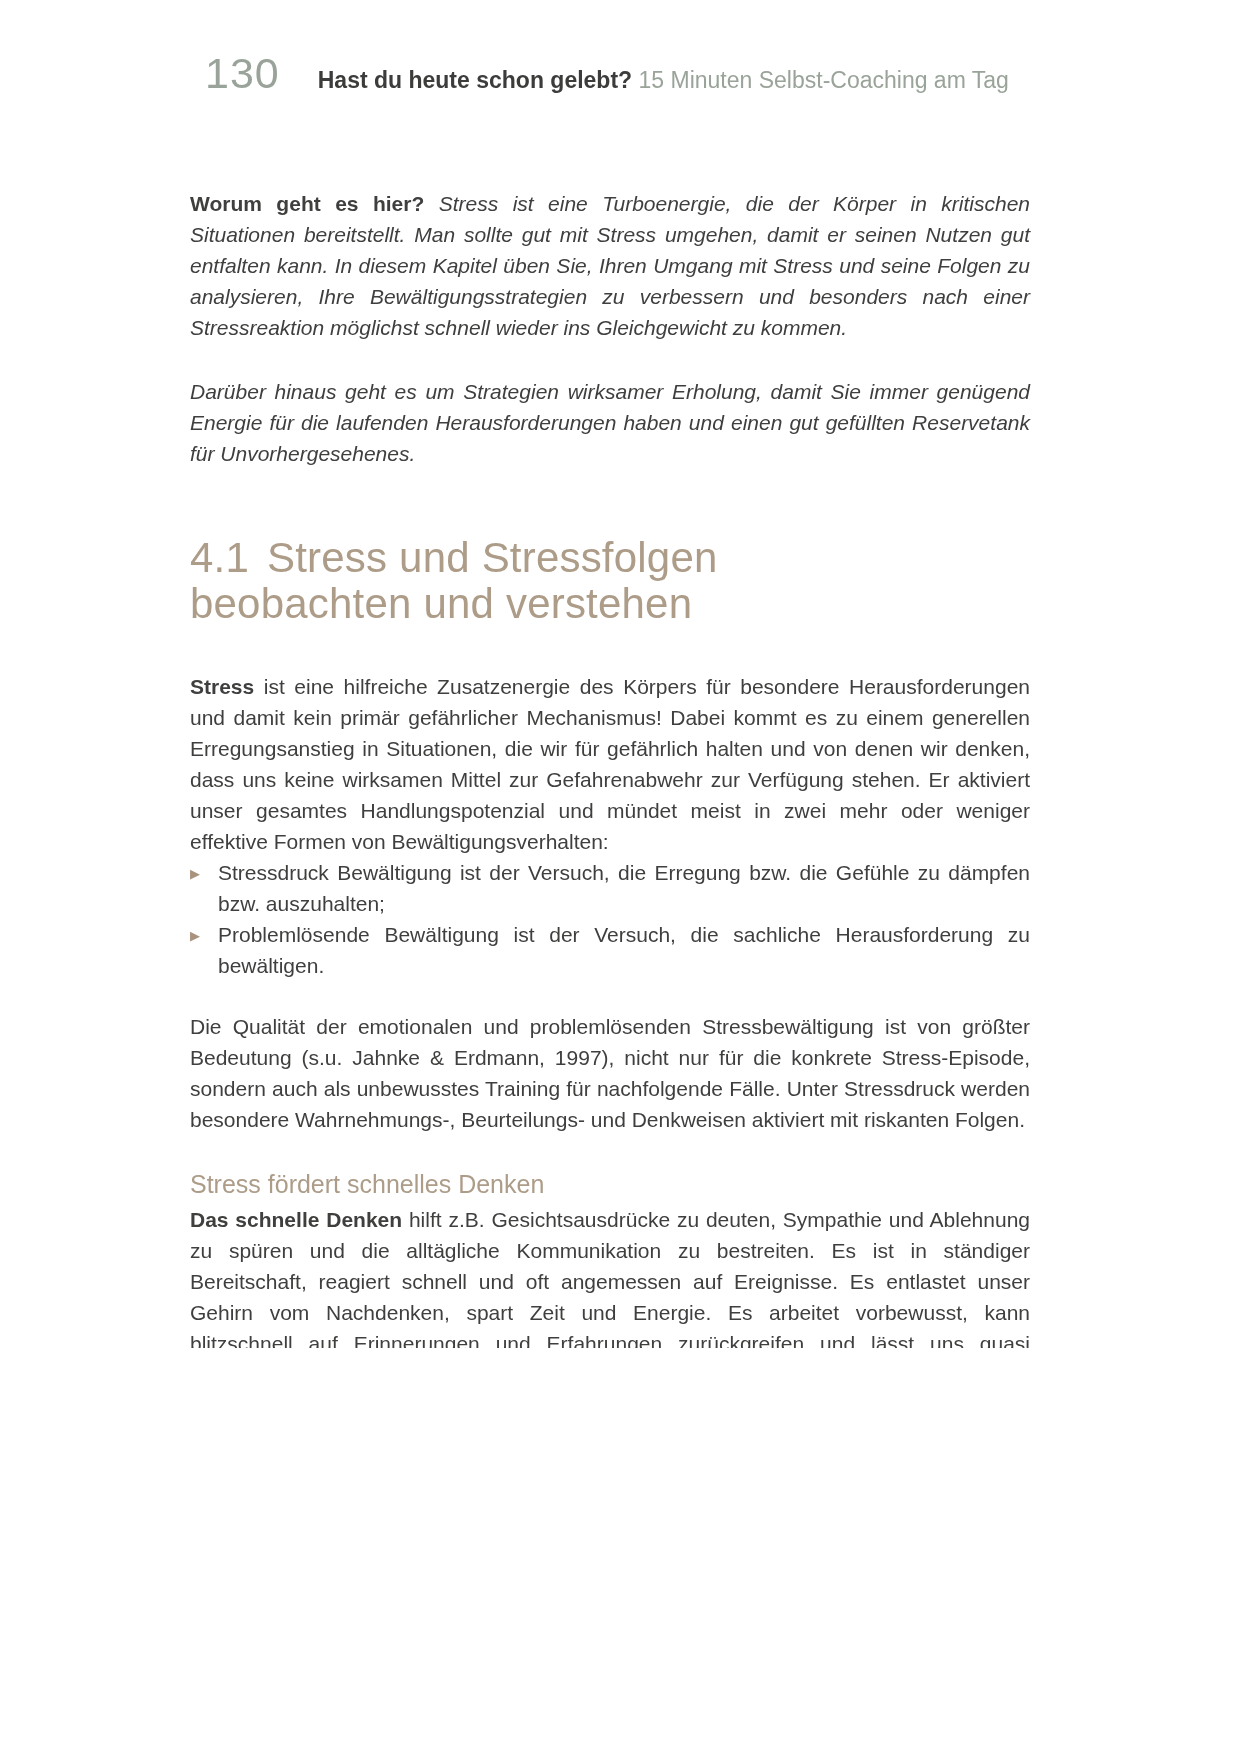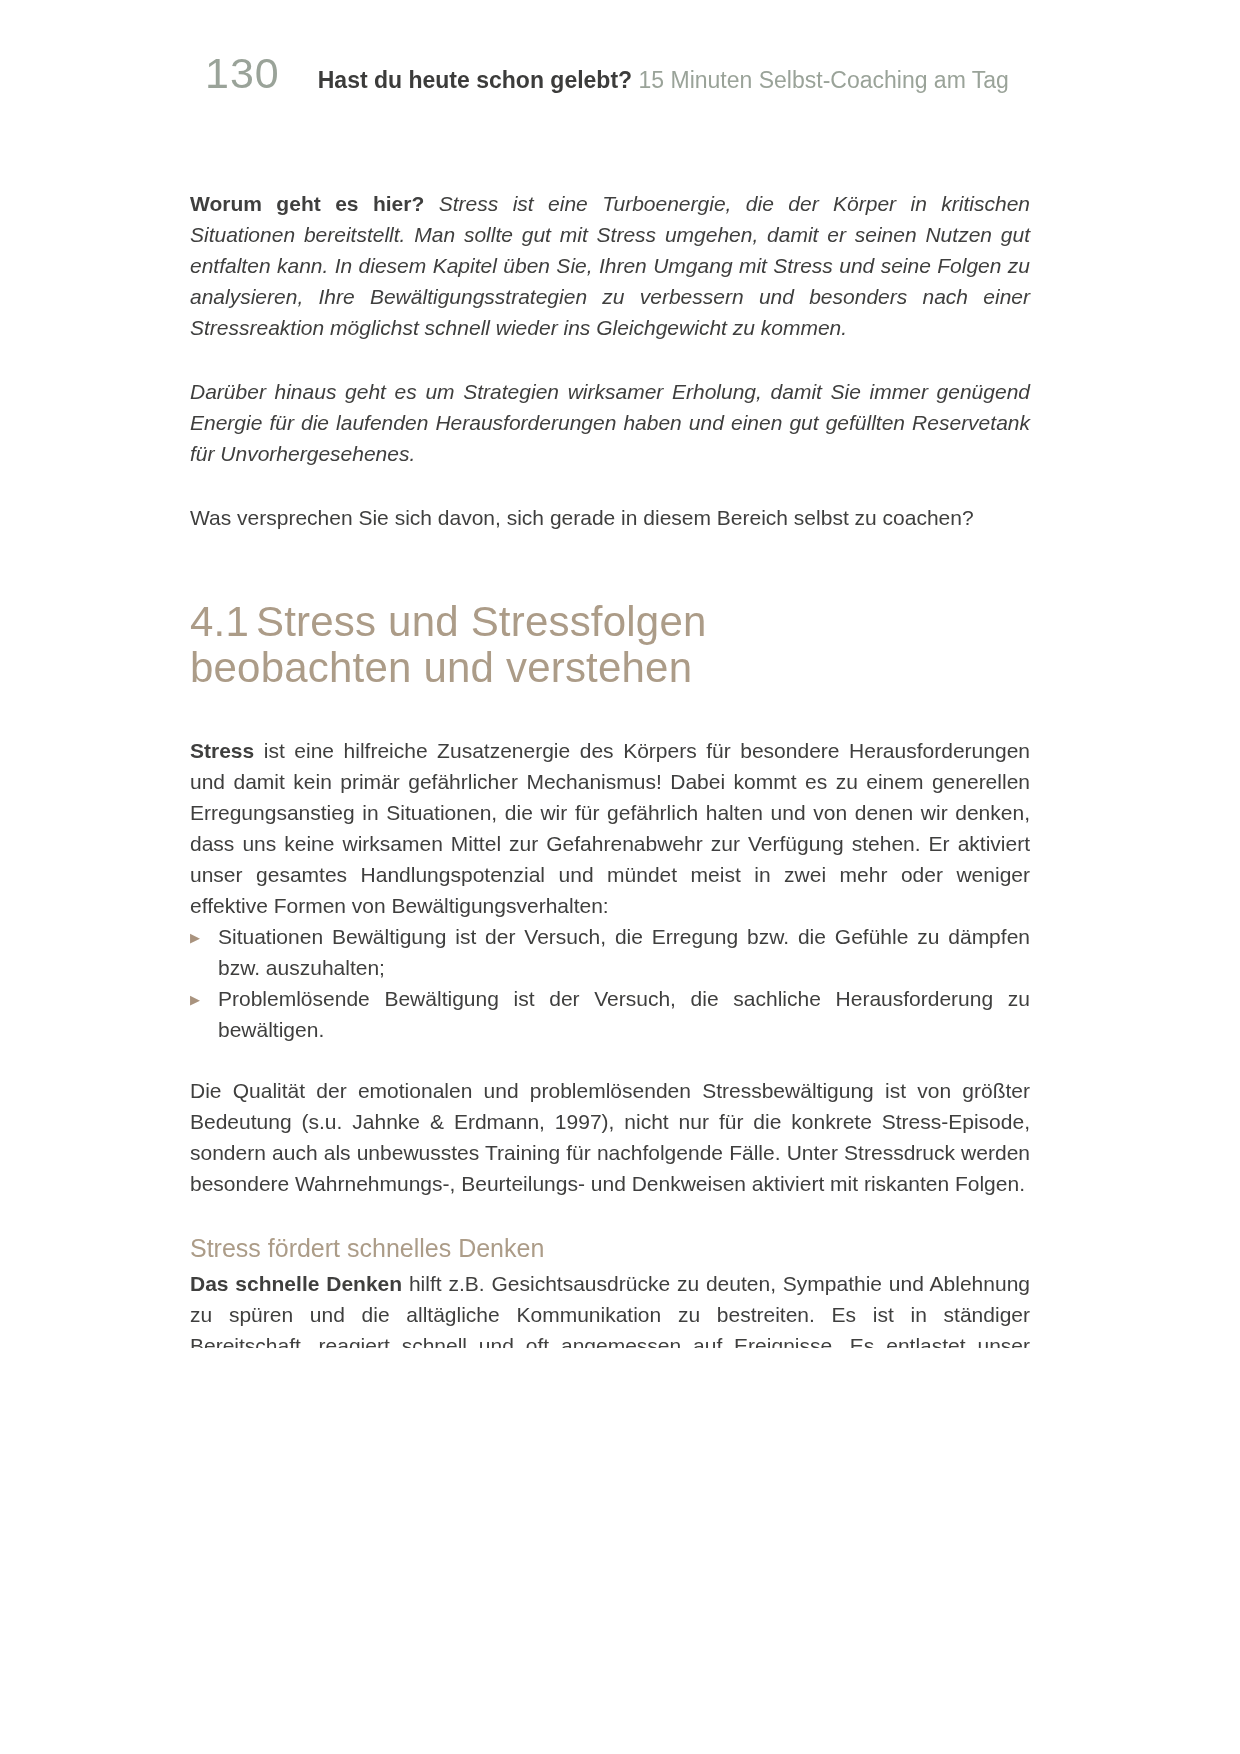--- a/index.html
+++ b/index.html
@@ -60,21 +60,21 @@
   .lead-bold { font-weight: 700; font-style: normal; }
 
   .section-heading {
     margin: 66px 0 44px 0;
     font-size: 42px;
     line-height: 46px;
     font-weight: 400;
     color: #ac9c88;
     letter-spacing: 0.2px;
   }
-  .section-heading .heading-number { margin-right: 7px; }
+  .section-heading .heading-number { margin-right: 18px; }
 
   .para.no-gap { margin-bottom: 0; }
 
   .bullet-list { margin: 0 0 30px 0; padding: 0; }
   .bullet-item {
     position: relative;
     padding-left: 28px;
     font-size: 21px;
     line-height: 31px;
     text-align: justify;
@@ -107,33 +107,32 @@
     <span class="page-number">130</span>
     <span class="header-titles"><span class="book-title">Hast du heute schon gelebt?</span><span class="book-subtitle"> 15 Minuten Selbst-Coaching am Tag</span></span>
   </div>
 
   <div class="main">
 
     <p class="para italic"><span class="lead-bold">Worum geht es hier?</span><span> Stress ist eine Turboenergie, die der Körper in kritischen Situationen bereitstellt. Man sollte gut mit Stress umgehen, damit er seinen Nutzen gut entfalten kann. In diesem Kapitel üben Sie, Ihren Umgang mit Stress und seine Folgen zu analysieren, Ihre Bewältigungsstrategien zu verbessern und besonders nach einer Stressreaktion möglichst schnell wieder ins Gleichgewicht zu kommen.</span></p>
 
     <p class="para italic">Darüber hinaus geht es um Strategien wirksamer Erholung, damit Sie immer genügend Energie für die laufenden Herausforderungen haben und einen gut gefüllten Reservetank für Unvorhergesehenes.</p>
 
-    <p class="para">Was versprechen Sie sich davon, sich gerade in diesem Bereich selbst zu coachen?</p>
 
     <h2 class="section-heading">
       <span class="heading-number">4.1</span><span>Stress und Stressfolgen</span><br>
       <span>beobachten und verstehen</span>
     </h2>
 
     <p class="para no-gap"><span class="lead-bold">Stress</span><span> ist eine hilfreiche Zusatzenergie des Körpers für besondere Herausforderungen und damit kein primär gefährlicher Mechanismus! Dabei kommt es zu einem generellen Erregungsanstieg in Situationen, die wir für gefährlich halten und von denen wir denken, dass uns keine wirksamen Mittel zur Gefahrenabwehr zur Verfügung stehen. Er aktiviert unser gesamtes Handlungspotenzial und mündet meist in zwei mehr oder weniger effektive Formen von Bewältigungsverhalten:</span></p>
 
     <ul class="bullet-list">
       <li class="bullet-item">
         <span class="bullet-arrow">▶</span>
-        <span>Situationen Bewältigung ist der Versuch, die Erregung bzw. die Gefühle zu dämpfen bzw. auszuhalten;</span>
+        <span>Stressdruck Bewältigung ist der Versuch, die Erregung bzw. die Gefühle zu dämpfen bzw. auszuhalten;</span>
       </li>
       <li class="bullet-item">
         <span class="bullet-arrow">▶</span>
         <span>Problemlösende Bewältigung ist der Versuch, die sachliche Herausforderung zu bewältigen.</span>
       </li>
     </ul>
 
 
     <p class="para">Die Qualität der emotionalen und problemlösenden Stressbewältigung ist von größter Bedeutung (s.u. Jahnke &amp; Erdmann, 1997), nicht nur für die konkrete Stress-Episode, sondern auch als unbewusstes Training für nachfolgende Fälle. Unter Stressdruck werden besondere Wahrnehmungs-, Beurteilungs- und Denkweisen aktiviert mit riskanten Folgen.</p>
 

